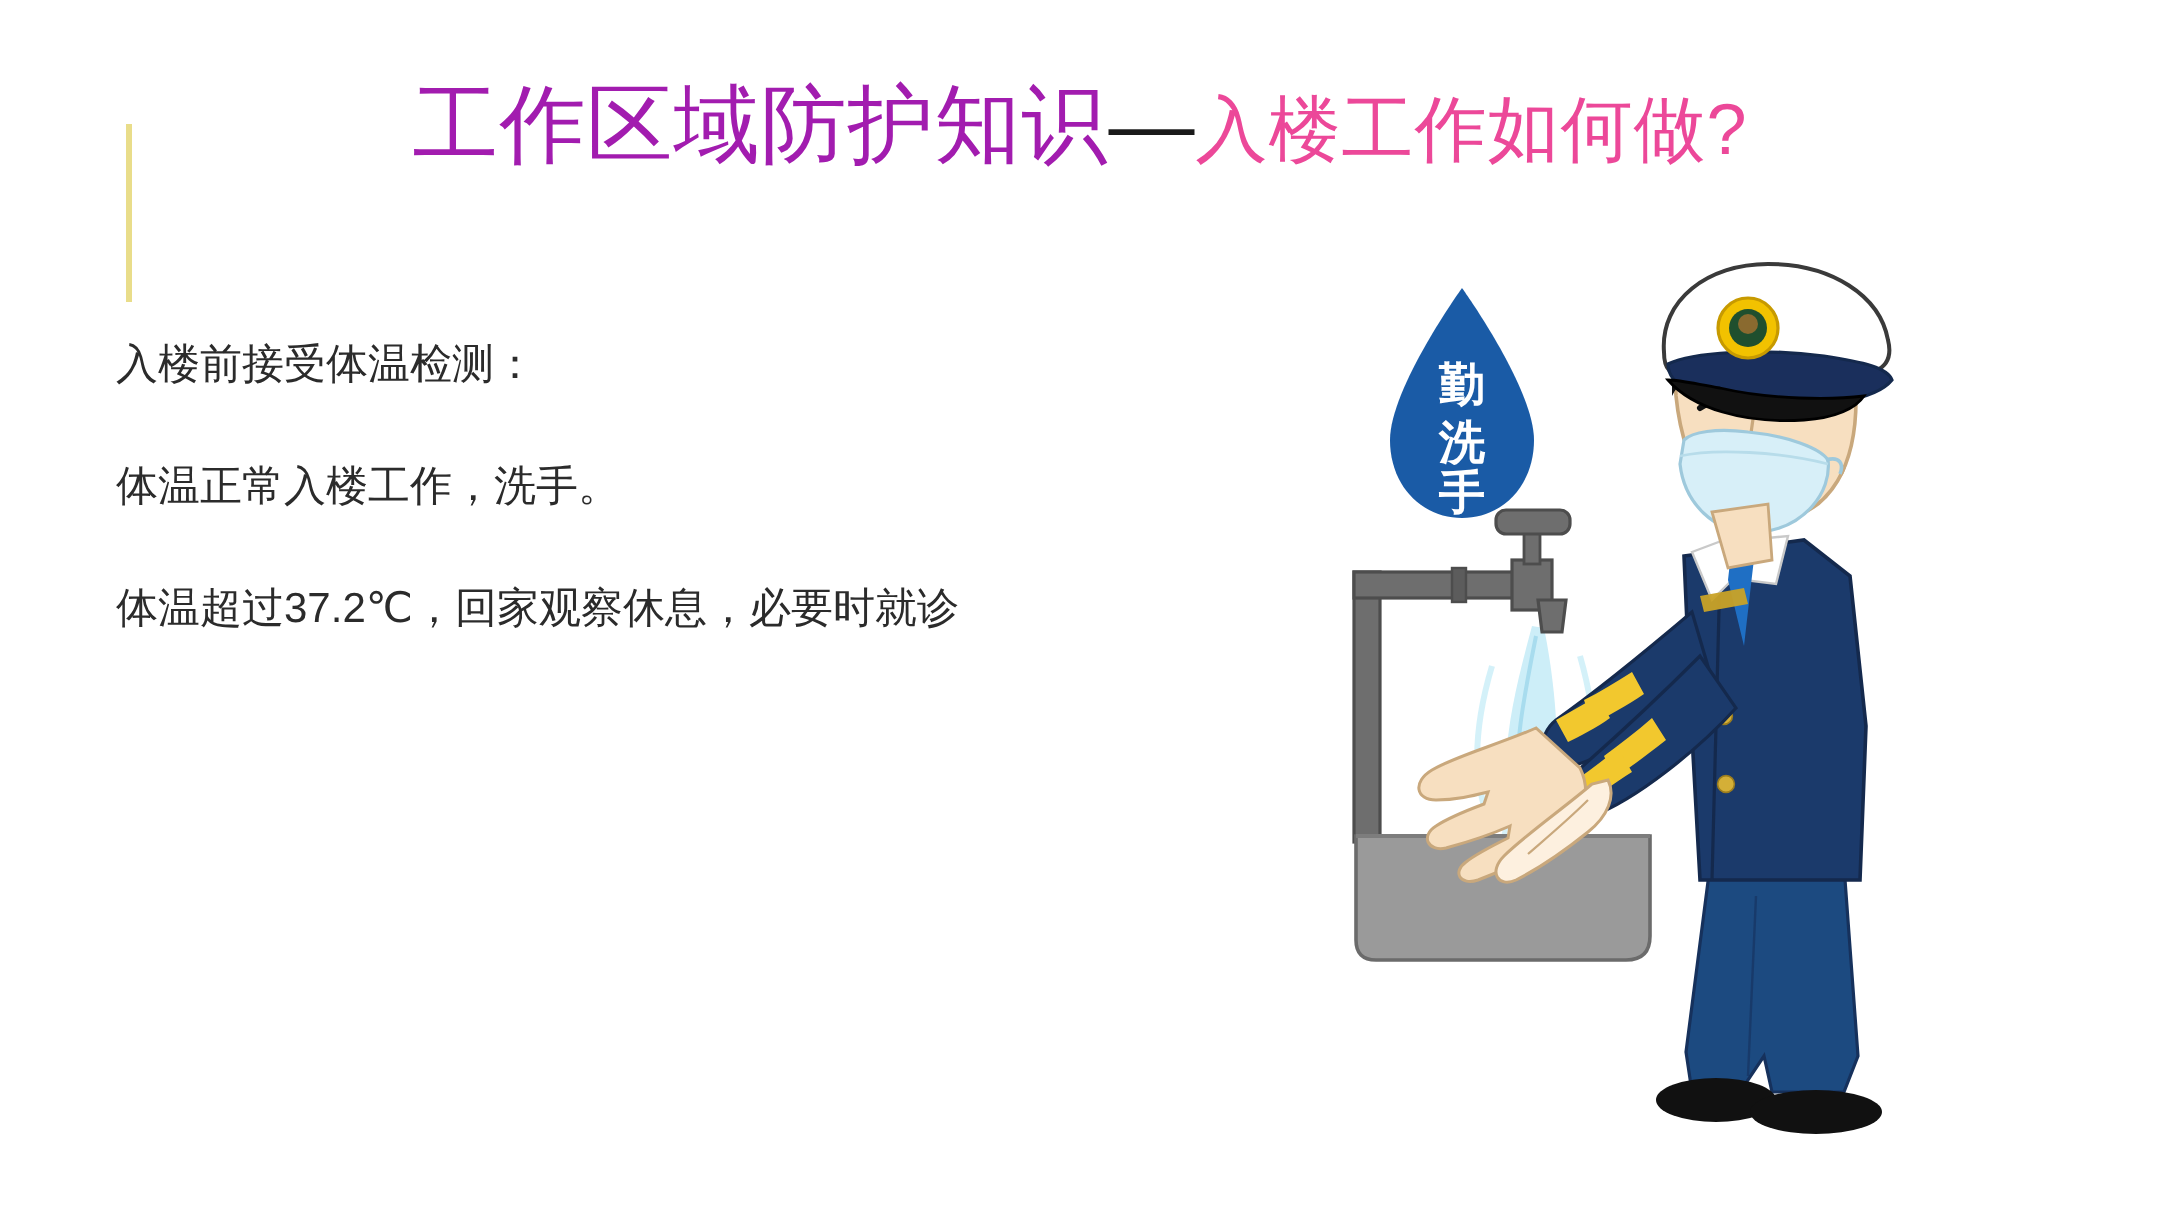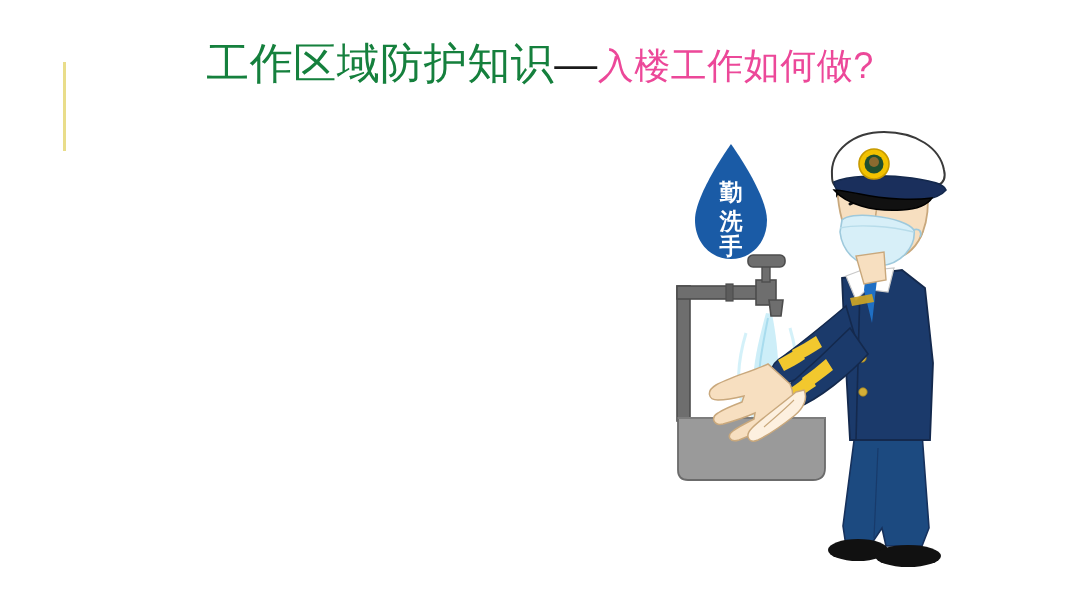--- a/index.html
+++ b/index.html
@@ -36,21 +36,21 @@
     left: 0;
     top: 36px;
     width: 1080px;
     text-align: center;
     font-size: 43px;
     line-height: 54px;
     letter-spacing: 0.5px;
     white-space: nowrap;
     font-weight: 400;
   }
-  .title .t-main   { color: #15803d; }
+  .title .t-main   { color: #a21caf; }
   .title .t-dash   { color: #1a1a1a; }
   .title .t-accent { color: #ec4899; font-size: 36px; }
 
   
   .body-copy {
     position: absolute;
     left: 58px;
     top: 170px;
     width: 600px;
   }
@@ -84,20 +84,25 @@
 <body>
 
 <div class="slide">
 
   <div class="accent-bar"></div>
 
   <div class="title">
     <span class="t-main">工作区域防护知识</span><span class="t-dash">—</span><span class="t-accent">入楼工作如何做?</span>
   </div>
 
+  <div class="body-copy">
+    <div class="body-line">入楼前接受体温检测：</div>
+    <div class="body-line">体温正常入楼工作，洗手。</div>
+    <div class="body-line">体温超过37.2℃，回家观察休息，必要时就诊</div>
+  </div>
 
   <div class="illustration">
     <svg width="340" height="440" viewBox="0 0 340 440" xmlns="http://www.w3.org/2000/svg">
 
       <g>
         <path d="M81 16 C81 16 45 66 45 92 C45 115 61 131 81 131
                  C101 131 117 115 117 92 C117 66 81 16 81 16 Z" fill="#1a5ba6"></path>
         <text class="drop-text" x="81" y="72" text-anchor="middle">勤</text>
         <text class="drop-text" x="81" y="101" text-anchor="middle">洗</text>
         <text class="drop-text" x="81" y="126" text-anchor="middle">手</text>

